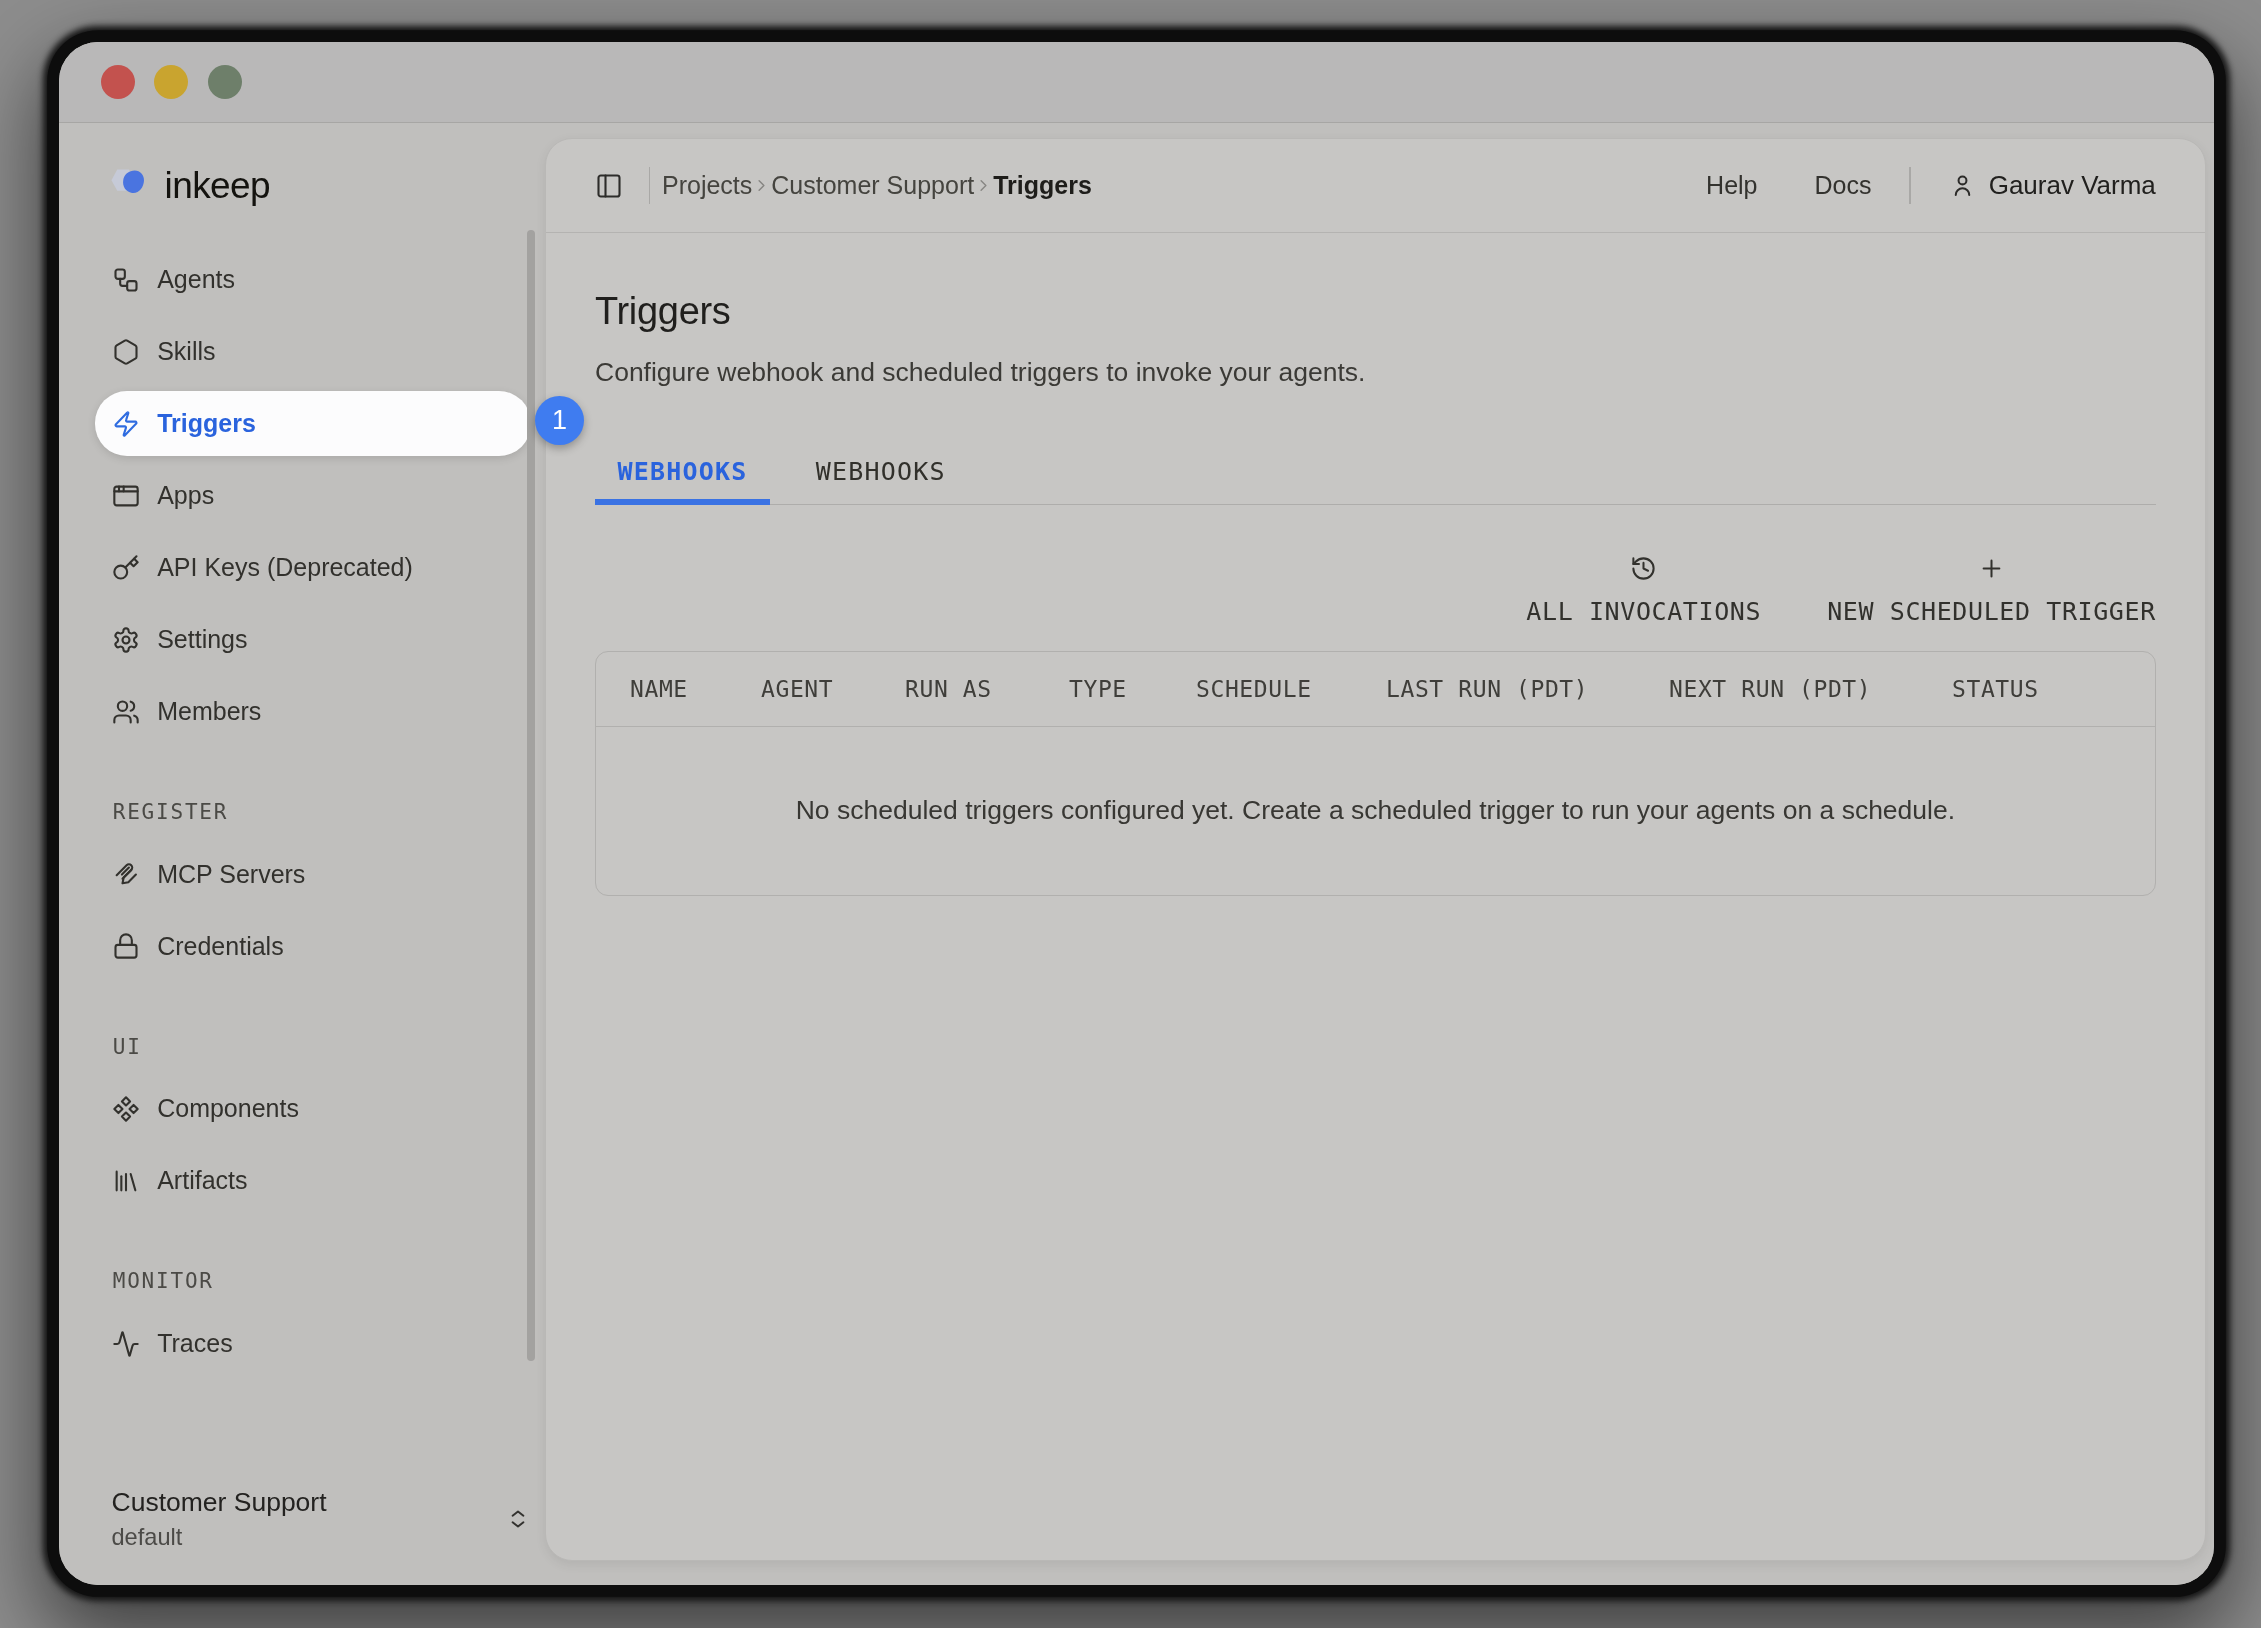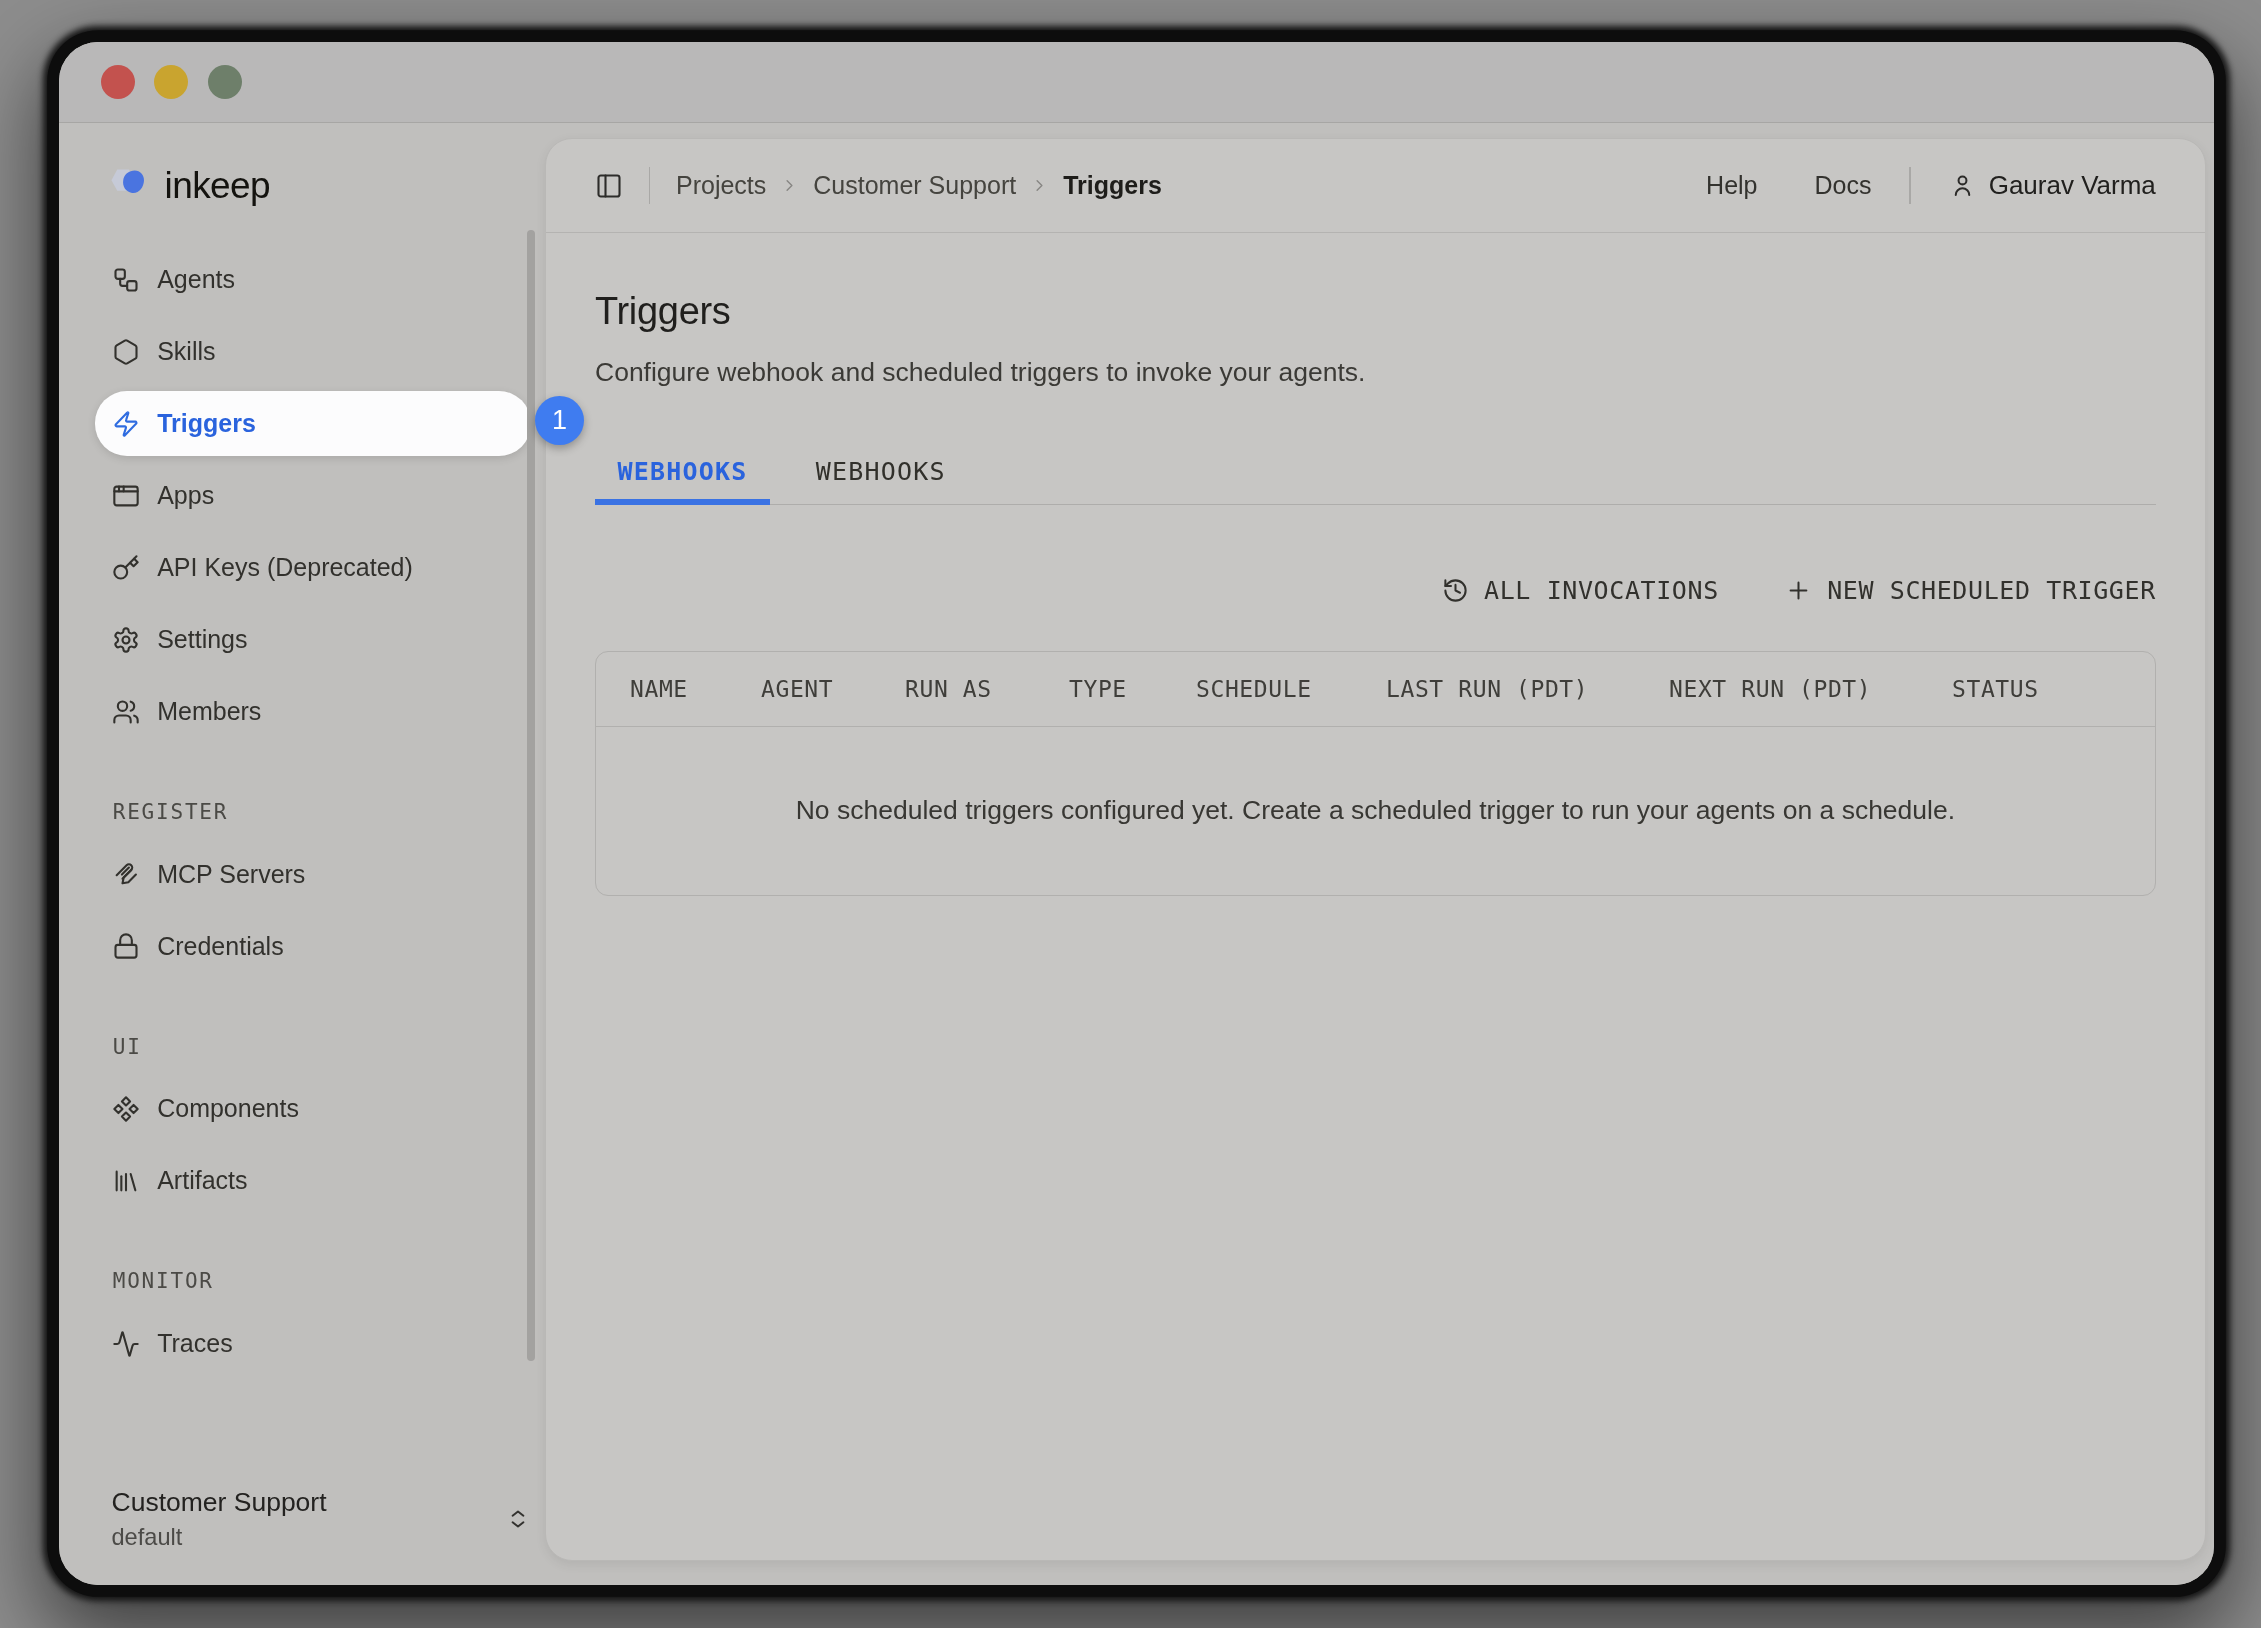--- a/index.html
+++ b/index.html
@@ -69,21 +69,21 @@
   .card {
     flex:1; min-width:0; margin:15.3px 8.2px 23.6px 0;
     background:#c7c6c4; border:1.2px solid #b9b8b6; border-radius:27px;
     display:flex; flex-direction:column; overflow:hidden;
     box-shadow:0 3.5px 10.6px rgba(0,0,0,.07);
   }
   .card-header { height:94px; flex:none; border-bottom:1.2px solid #b4b3b1; display:flex; align-items:center; padding:0 49px; }
   .icon-btn { display:flex; color:#2d2c2a; cursor:pointer; }
   .icon-btn svg { width:28px; height:28px; }
   .vdiv { width:1.2px; height:37px; background:#a9a8a6; flex:none; }
-  .crumbs { display:flex; align-items:center; gap:14px; font-size:25px; margin-left:26px; }
+  .crumbs { display:flex; align-items:center; gap:0; font-size:25px; margin-left:26px; }
   .crumb { color:#45443f; cursor:pointer; }
   .crumb.current { color:#1e1d1a; font-weight:700; cursor:default; }
   .crumb-sep { color:#87868        3; display:flex; }
   .crumb-sep svg { width:19px; height:19px; color:#878683; }
   .header-right { margin-left:auto; display:flex; align-items:center; }
   .hlink { font-size:25px; color:#33322e; cursor:pointer; }
   .hlink + .hlink { margin-left:57px; }
   .header-right .vdiv { margin:0 38px; }
   .user-chip { display:flex; align-items:center; gap:13px; cursor:pointer; }
   .user-chip svg { width:27px; height:27px; color:#2d2c2a; }
@@ -96,21 +96,21 @@
   .tabs { margin-top:69px; display:flex; border-bottom:1.8px solid #aeadab; }
   .tab {
     font-family:"DejaVu Sans Mono","Liberation Mono",monospace;
     font-size:25px; letter-spacing:1.2px; color:#31302b;
     padding:0 22.4px 17.7px; margin-right:23.6px; position:relative; cursor:pointer;
   }
   .tab.active { color:#2a63dd; font-weight:700; }
   .tab.active::after { content:""; position:absolute; left:0; right:0; bottom:-1.8px; height:5.9px; background:#3a72e3; }
 
   .actions-row { margin-top:59px; height:54px; display:flex; justify-content:flex-end; align-items:center; gap:66px; }
-  .action-btn { display:flex; align-items:center; gap:15.3px; font-family:"DejaVu Sans Mono","Liberation Mono",monospace; font-size:25px; letter-spacing:0.6px; color:#32312d; cursor:pointer; }
+  .action-btn { display:flex; align-items:center; gap:15.3px; font-family:"DejaVu Sans Mono","Liberation Mono",monospace; font-size:25px; letter-spacing:0.6px; color:#32312d; cursor:pointer;flex-direction:column; }
   .action-btn svg { width:27px; height:27px; color:#32312d; }
 
   .trigger-table { margin-top:33px; border:1.2px solid #b1b0ae; border-radius:13px; overflow:hidden; background:#c7c6c4; }
   .thead {
     display:grid; grid-template-columns:131px 144px 164px 127px 190px 283px 283px 1fr;
     height:75px; align-items:center; padding-left:34px;
     border-bottom:1.2px solid #b1b0ae;
     font-family:"DejaVu Sans Mono","Liberation Mono",monospace;
     font-size:23px; letter-spacing:0.6px; color:#3f3e3a;
   }

